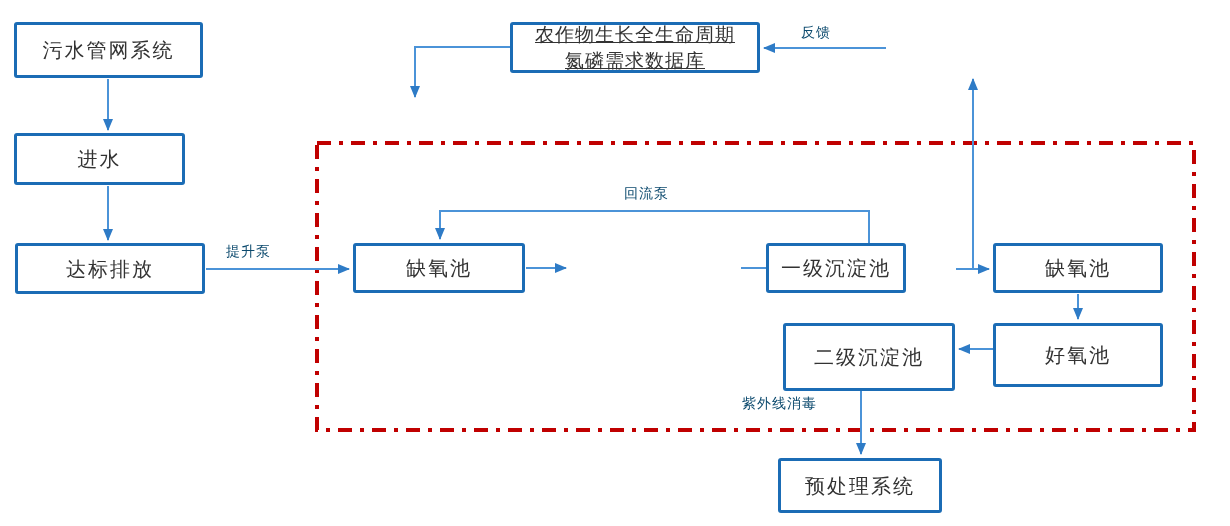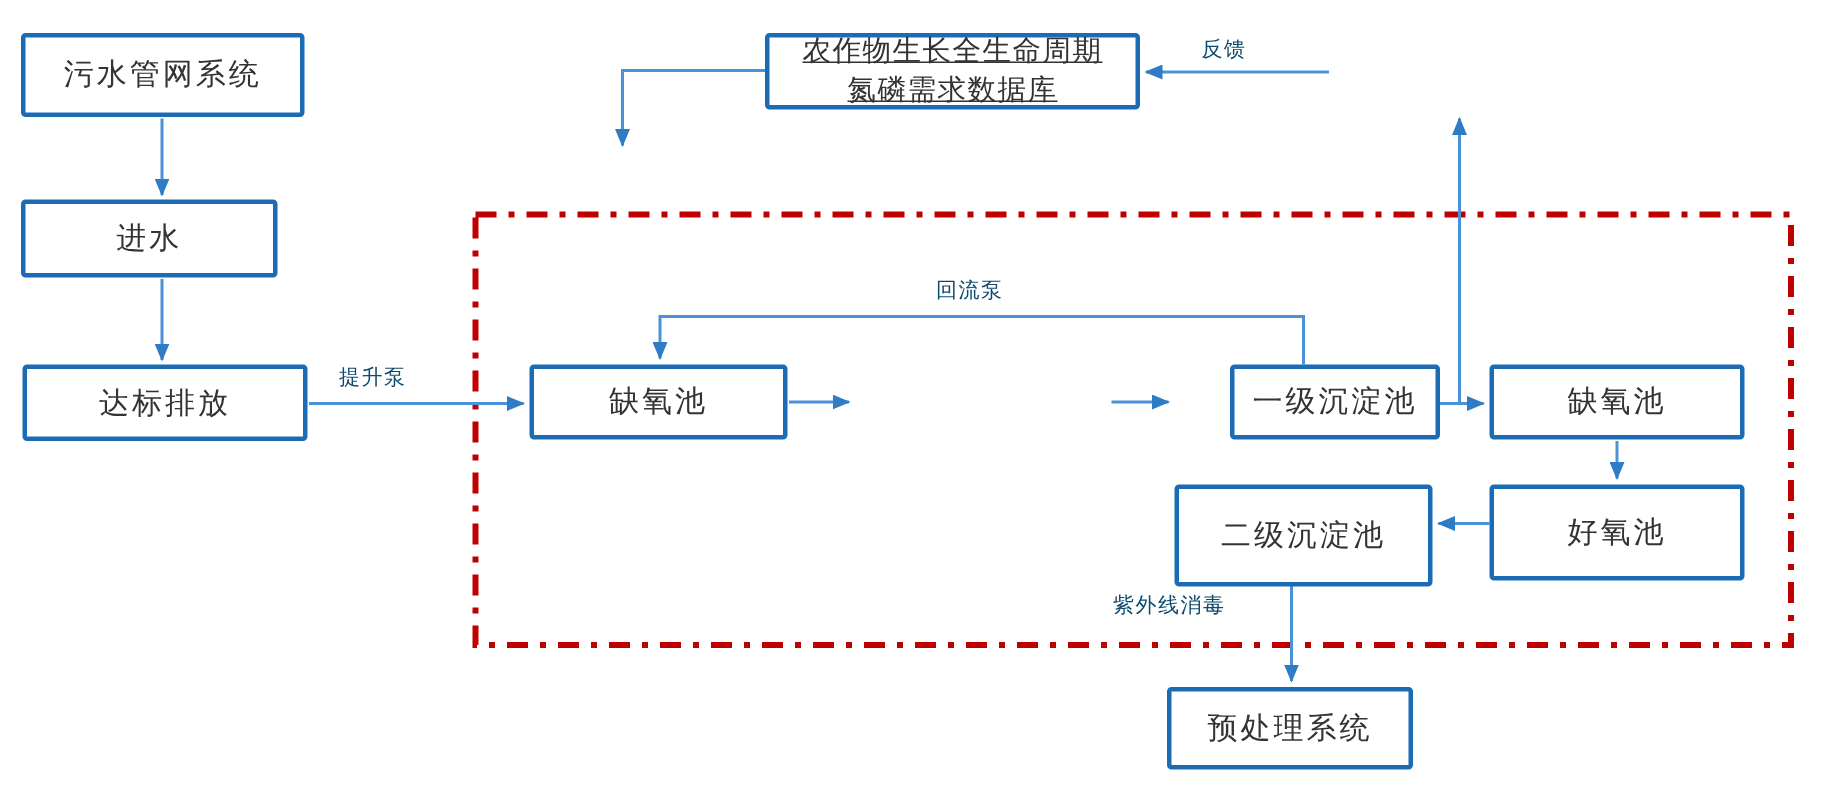--- a/index.html
+++ b/index.html
@@ -53,21 +53,21 @@
       <path d="M869,243 V211 H440 V239" marker-end="url(#arw)"></path>
       <path d="M886,48 H764" marker-end="url(#arw)"></path>
       <path d="M510,47 H415 V97" marker-end="url(#arw)"></path>
     </g>
   </svg>
 
   <div class="node" style="left:14px;top:22px;width:189px;height:56px">污水管网系统</div>
   <div class="node" style="left:14px;top:133px;width:171px;height:52px">进水</div>
   <div class="node" style="left:15px;top:243px;width:190px;height:51px">达标排放</div>
   <div class="node" style="left:353px;top:243px;width:172px;height:50px">缺氧池</div>
-  <div class="node" style="left:820px;top:243px;width:140px;height:50px">一级沉淀池</div>
+  <div class="node" style="left:766px;top:243px;width:140px;height:50px">一级沉淀池</div>
   <div class="node" style="left:993px;top:243px;width:170px;height:50px">缺氧池</div>
   <div class="node" style="left:783px;top:323px;width:172px;height:68px">二级沉淀池</div>
   <div class="node" style="left:993px;top:323px;width:170px;height:64px">好氧池</div>
   <div class="node" style="left:778px;top:458px;width:164px;height:55px">预处理系统</div>
   <div class="node db" style="left:510px;top:22px;width:250px;height:51px">农作物生长全生命周期
 氮磷需求数据库</div>
 
   <div class="lbl" style="left:226px;top:243px">提升泵</div>
   <div class="lbl" style="left:624px;top:185px">回流泵</div>
   <div class="lbl" style="left:801px;top:24px">反馈</div>

